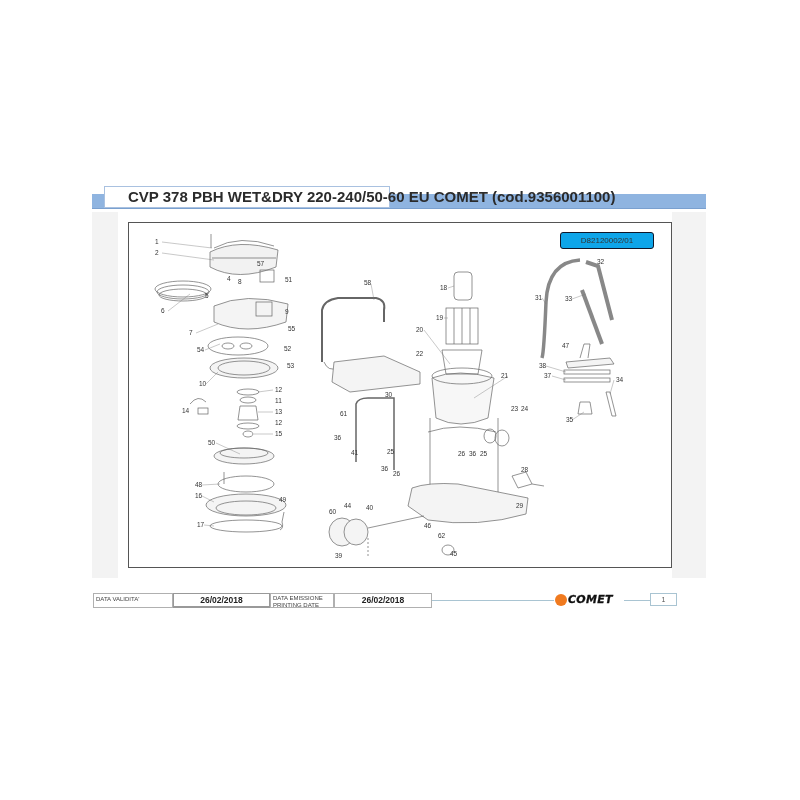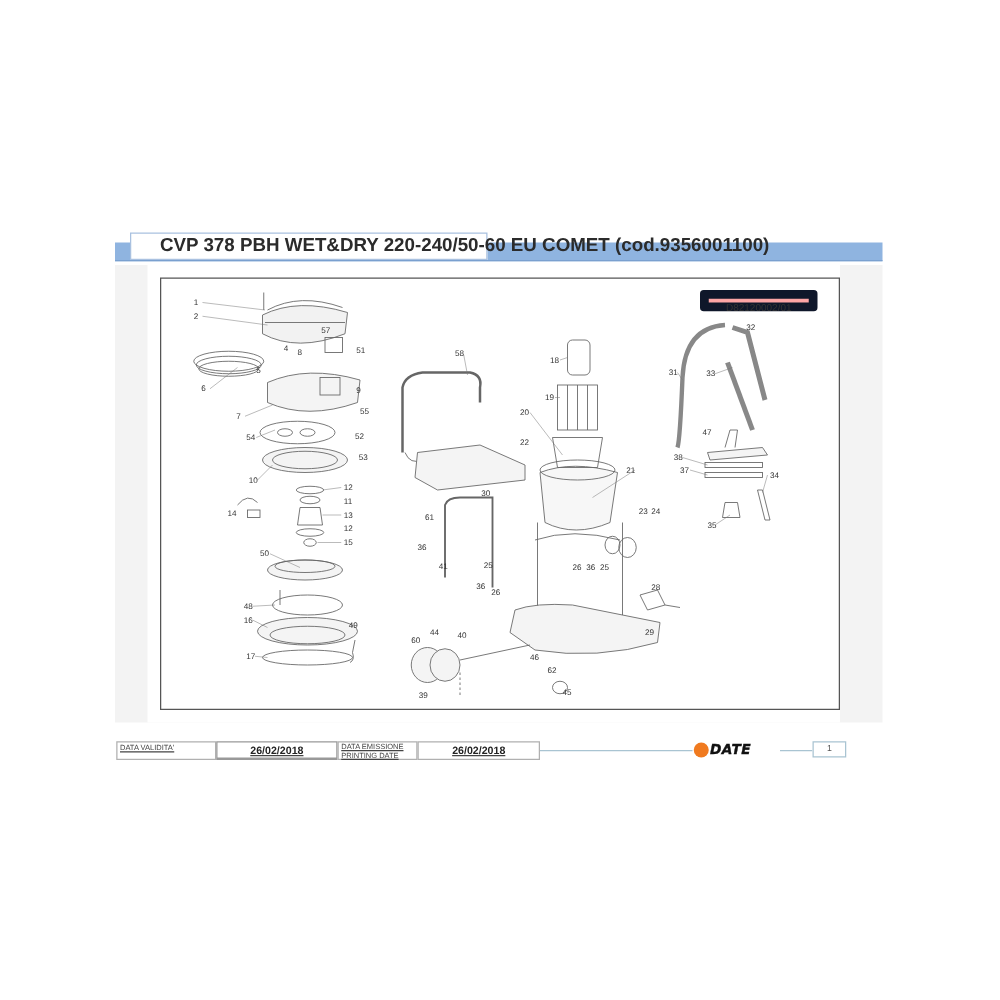--- a/index.html
+++ b/index.html
@@ -11,25 +11,25 @@
                 line-height:21px; font-weight:bold; font-size:15px; color:#2b2b2b;
                 text-align:left; padding-left:42px; box-sizing:border-box; white-space:nowrap; }
   .title-frame { position:absolute; left:104px; top:186px; width:286px; height:22px;
                  border:1px solid #a9c1e0; background:#fff; box-sizing:border-box; }
   .panel { position:absolute; left:92px; top:212px; width:614px; height:366px; background:#f3f3f3; }
   .panel-inner { position:absolute; left:118px; top:212px; width:554px; height:366px; background:#ffffff; }
   .drawing-frame { position:absolute; left:128px; top:222px; width:544px; height:346px;
                    border:1px solid #555; box-sizing:border-box; background:#fff; }
   svg.diagram { position:absolute; left:128px; top:222px; }
   .docid { position:absolute; left:560px; top:232px; width:94px; height:17px;
-           border:7px solid #0f172a; border-radius:3px; box-sizing:border-box;
-           font-size:8px; line-height:15px; text-align:center; color:#333; background:#fca5a5; }
+           border:1px solid #0f172a; border-radius:3px; box-sizing:border-box;
+           font-size:8px; line-height:15px; text-align:center; color:#333; background:#0ea5e9; }
   .footer { position:absolute; left:93px; top:593px; height:15px; display:flex;
             font-size:6px; color:#444; }
-  .fcell { border:1px solid #b0b0b0; box-sizing:border-box; height:15px;text-decoration:underline; }
+  .fcell { border:1px solid #b0b0b0; box-sizing:border-box; height:15px; }
   .flabel { padding:2px 2px 0 2px; line-height:6px; }
   .fval { font-weight:bold; font-size:8.5px; text-align:center; line-height:13px; color:#222; }
   .fline { position:absolute; top:600px; height:1px; background:#a9c4d2; }
   .logo-dot { position:absolute; left:555px; top:594px; width:12px; height:12px;
               border-radius:50%; background:#f07a1f; }
   .logo-text { position:absolute; left:568px; top:593px; font-style:italic; font-weight:bold;
                font-size:11px; color:#111; letter-spacing:0.3px; font-family:"DejaVu Sans", sans-serif;
                -webkit-text-stroke:0.3px #111; }
   .page-box { position:absolute; left:650px; top:593px; width:27px; height:13px;
               border:1px solid #a9c4d2; box-sizing:border-box; font-size:7px;
@@ -249,15 +249,15 @@
   <div class="fcell" style="width:64px;">
     <div class="flabel" style="padding-top:1px;">DATA EMISSIONE</div>
     <div class="flabel" style="padding-top:1px;">PRINTING DATE</div>
   </div>
   <div class="fcell" style="width:98px;">
     <div class="fval">26/02/2018</div>
   </div>
 </div>
 <div class="fline" style="left:432px;width:122px;"></div>
 <div class="logo-dot"></div>
-<div class="logo-text">DATE</div>
+<div class="logo-text">COMET</div>
 <div class="fline" style="left:624px;width:26px;"></div>
 <div class="page-box">1</div>
 
 </body></html>

